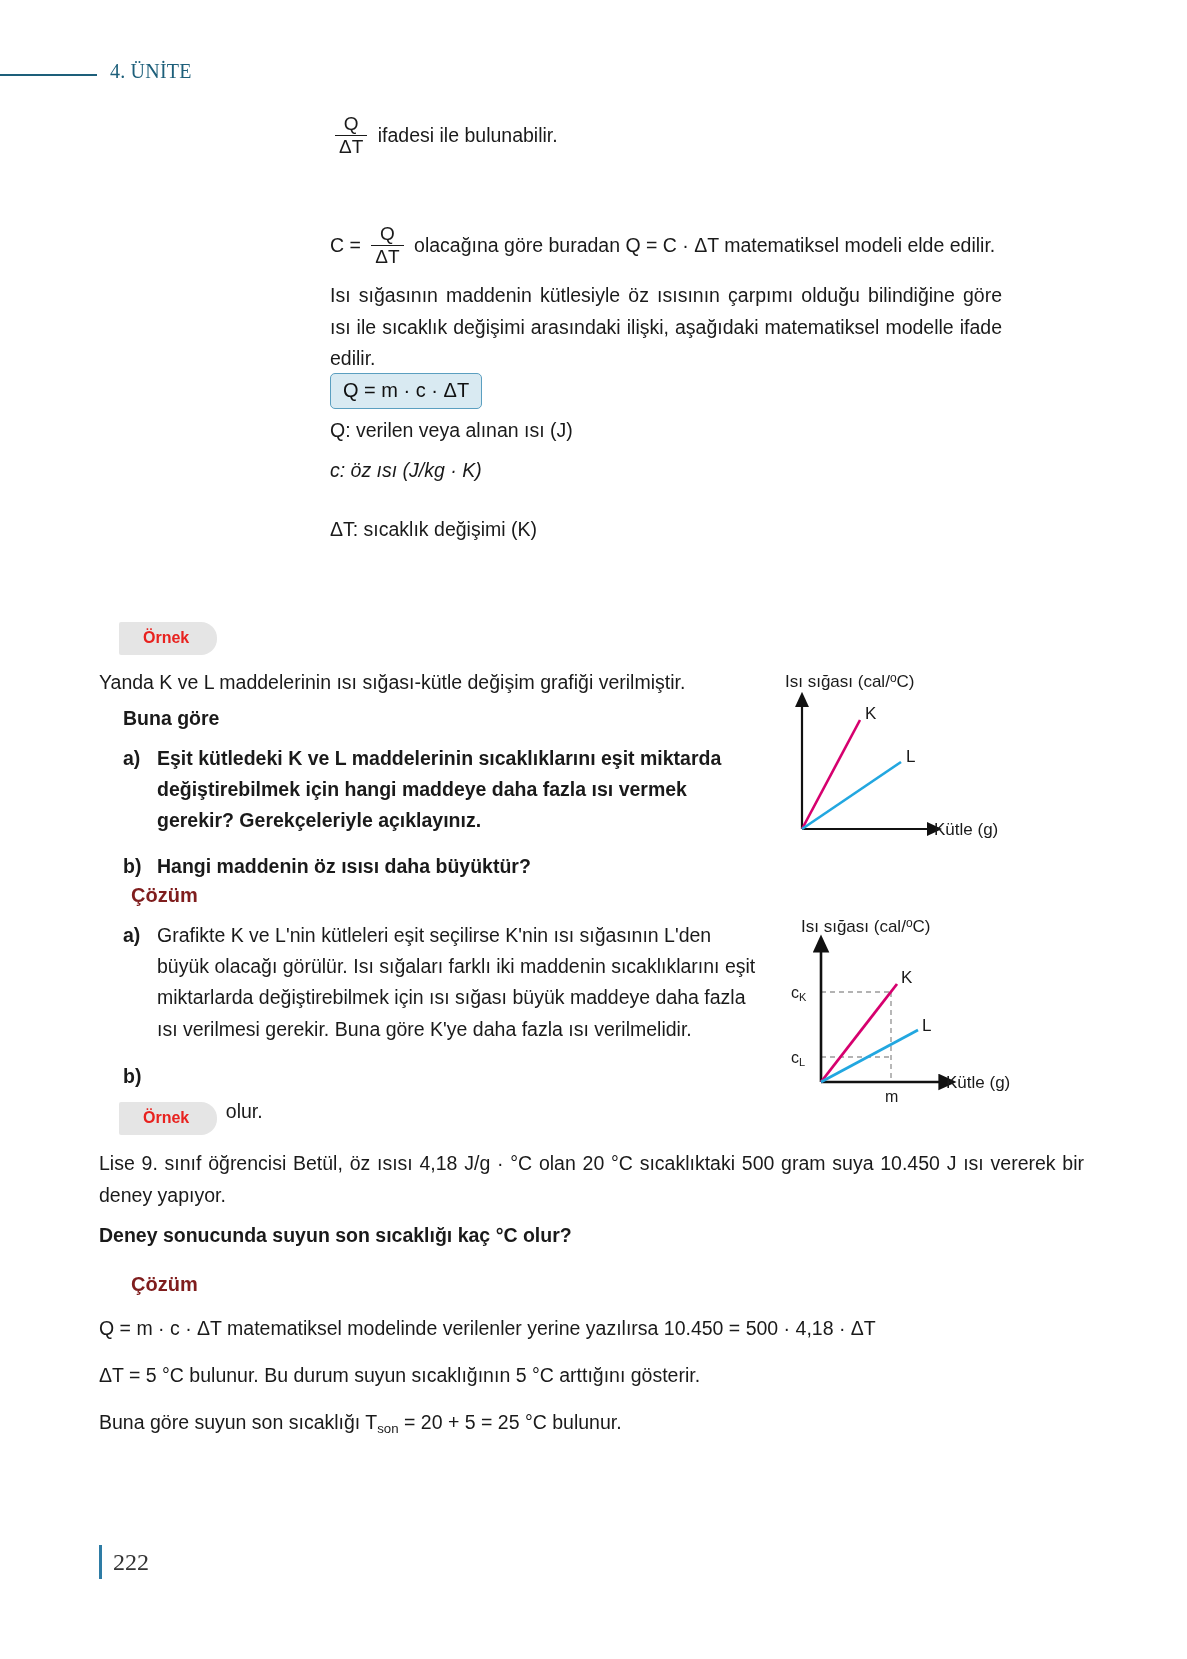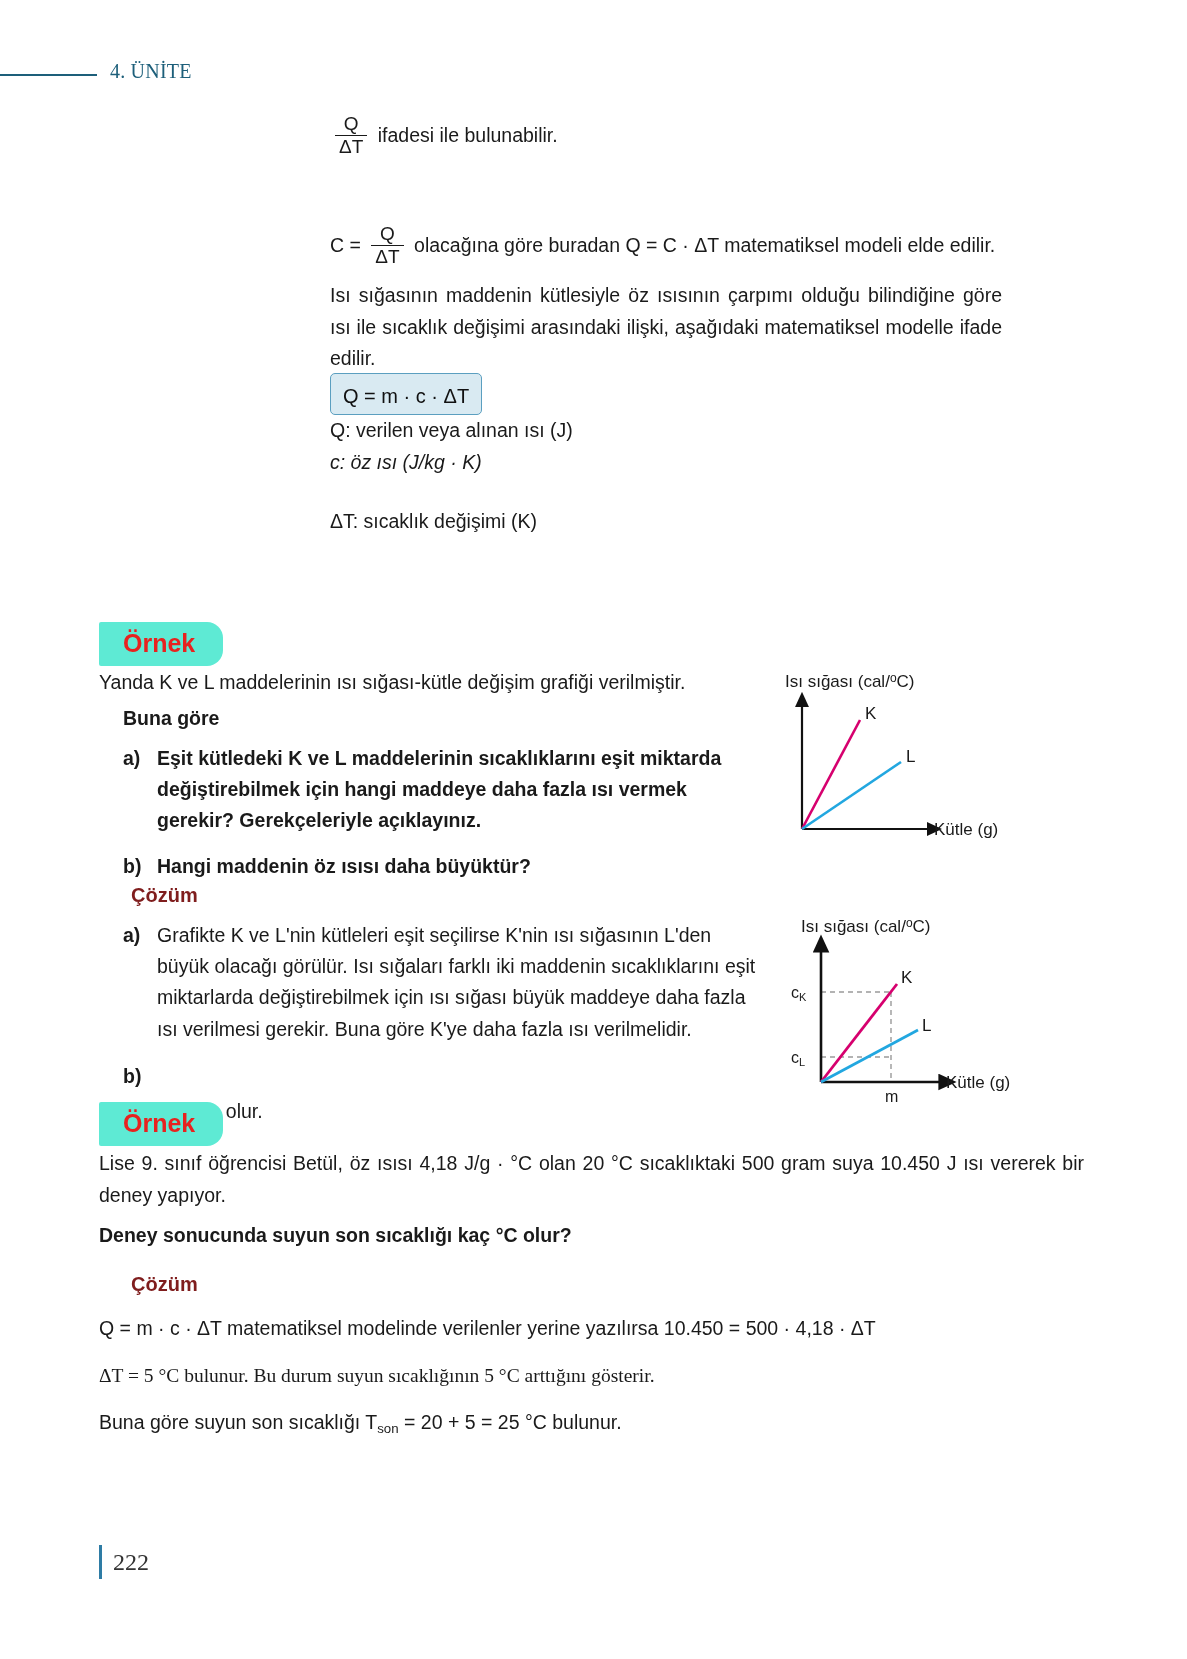--- a/index.html
+++ b/index.html
@@ -69,36 +69,37 @@
   }
   .frac .num { display: block; padding: 0 4px; font-size: 19px;}
   .frac .den { display: block; border-top: 1.6px solid #1a1a1a; padding: 1px 4px 0; font-size: 19px;}
 
   
   .formula-box {
     display: inline-block;
     background: #d9eaf2;
     border: 1.5px solid #5b9fc0;
     border-radius: 5px;
-    padding: 11px 12px 6px;
+    padding: 5px 12px 6px;
     font-size: 20px;
     color: #111;
   }
 
   
   .ornek-badge {
     display: inline-block;
-    background: #5eead4;
+    background: #e5e5e5;
     color: #e8221f;
     font-weight: bold;
-    font-size: 25px;
+    font-size: 16px;
     padding: 7px 28px 8px 24px;
     border-radius: 0 16px 16px 0;
     border-top-left-radius: 2px;
     border-bottom-left-radius: 2px;
+    margin-left: 20px;
   }
   .cozum-heading {
     color: #7f1d1d;
     font-weight: bold;
     font-size: 20px;
     margin-left: 32px;
   }
 
   
   .qitem {
@@ -169,21 +170,21 @@
 
 <div class="col-right" style="top:280px;">
   <div class="para">Isı sığasının maddenin kütlesiyle öz ısısının çarpımı olduğu bilindiğine göre ısı ile sıcaklık değişimi arasındaki ilişki, aşağıdaki matematiksel modelle ifade edilir.</div>
 </div>
 
 <div class="col-right" style="top:373px;">
   <span class="formula-box">Q = m · c · ΔT</span>
 </div>
 
 <div class="col-right" style="top:415px;">
-  <div class="para nj" style="margin-bottom:0;">Q: verilen veya alınan ısı (J)</div>
+  <div class="para nj" style="margin-bottom:8px;">Q: verilen veya alınan ısı (J)</div>
   <div class="para nj" style="margin-bottom:28px;font-style:italic;">c: öz ısı (J/kg · K)</div>
   <div class="para nj">ΔT: sıcaklık değişimi (K)</div>
 </div>
 
 <div style="position:absolute; left:99px; top:622px;">
   <span class="ornek-badge">Örnek</span>
 </div>
 
 <div style="position:absolute; left:99px; top:667px; width:660px;">
   <div class="para nj">Yanda K ve L maddelerinin ısı sığası-kütle değişim grafiği verilmiştir.</div>
@@ -291,21 +292,21 @@
 </div>
 
 <div style="position:absolute; left:99px; top:1273px;">
   <span class="cozum-heading">Çözüm</span>
 </div>
 
 <div class="col-full" style="top:1313px;">
   <div class="para nj">Q = m · c · ΔT matematiksel modelinde verilenler yerine yazılırsa 10.450 = 500 · 4,18 · ΔT</div>
 </div>
 
-<div class="col-full" style="top:1360px;font-family:Liberation Serif, serif;">
+<div class="col-full" style="top:1360px;">
   <div class="para nj">ΔT = 5 °C bulunur. Bu durum suyun sıcaklığının 5 °C arttığını gösterir.</div>
 </div>
 
 <div class="col-full" style="top:1407px;">
   <div class="para nj">
     <span>Buna göre suyun son sıcaklığı T</span><sub>son</sub><span> = 20 + 5 = 25 °C bulunur.</span>
   </div>
 </div>
 
 <div class="footer">

